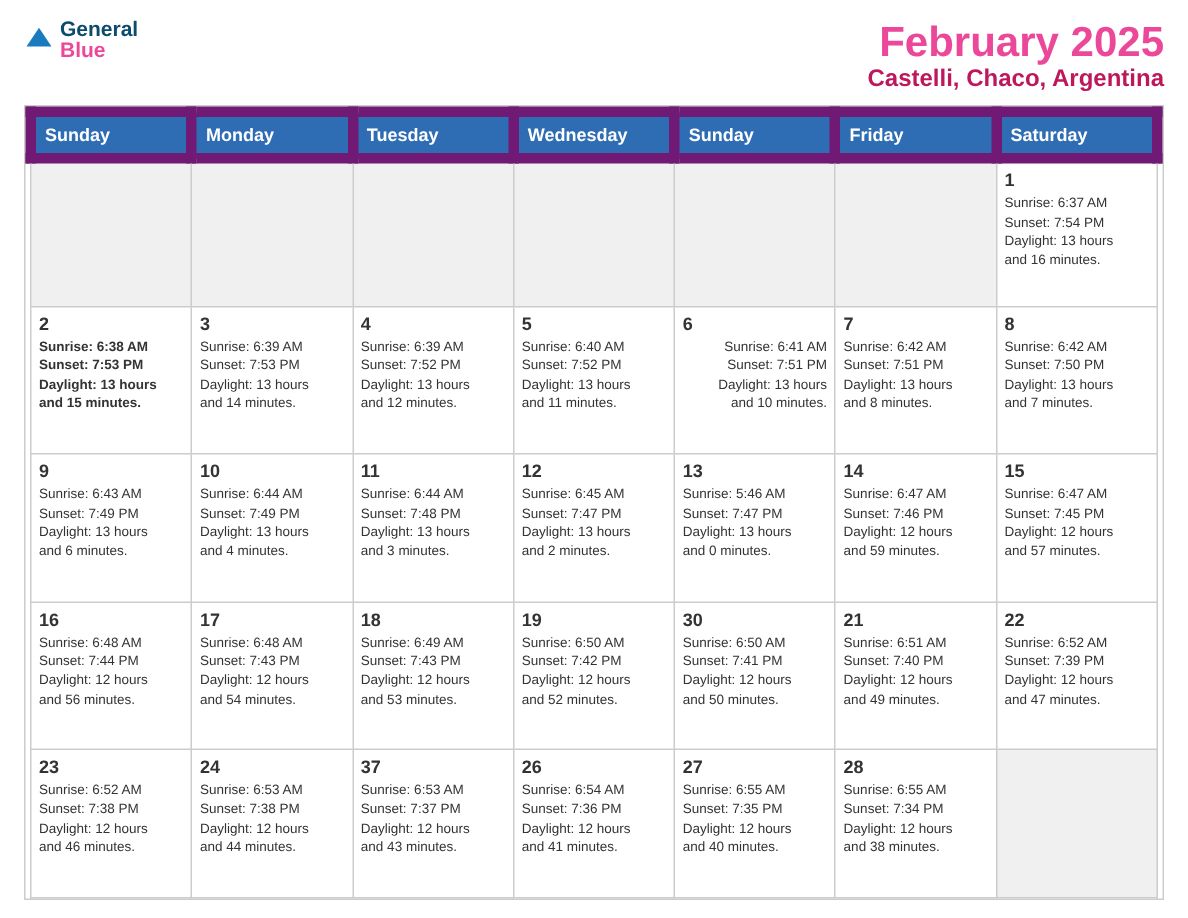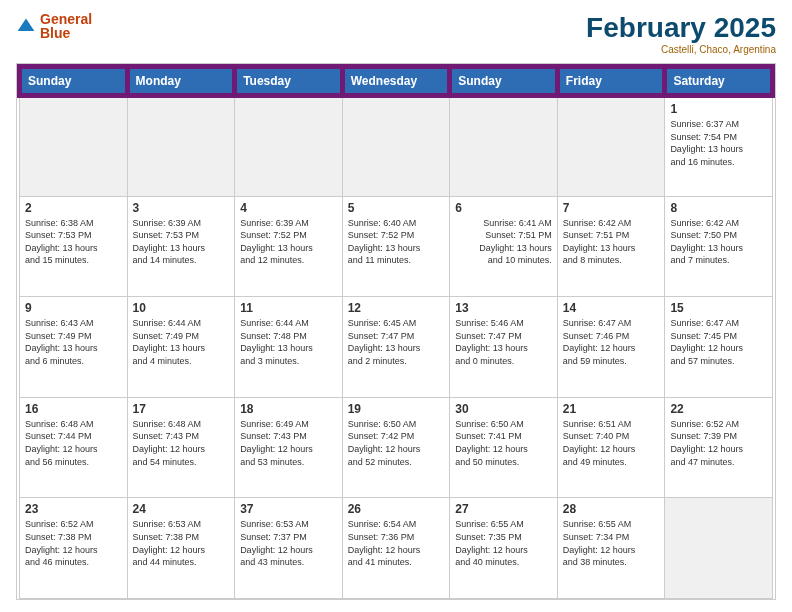--- a/index.html
+++ b/index.html
@@ -29,64 +29,65 @@
       gap: 4px;
     }
     .logo-text {
       display: flex;
       flex-direction: column;
       line-height: 1;
     }
     .logo-general {
       font-size: 14px;
       font-weight: bold;
-      color: #c2410c;
+      color: #0c4a6e;
     }
     .logo-blue {
       font-size: 14px;
       font-weight: bold;
-      color: #c2410c;
+      color: #ec4899;
     }
     .logo-icon {
       width: 20px;
       height: 20px;
     }
     .title-area {
       text-align: right;
     }
     .month-title {
       font-size: 28px;
       font-weight: bold;
-      color: #0c4a6e;
+      color: #ec4899;
       margin-left: 28px;
     }
     .location {
-      font-size: 10px;
-      color: #a16207;
+      font-size: 16px;
+      color: #be185d;
+      font-weight: bold;
     }
     .calendar {
       flex: 1;
       border: 1px solid #ccc;
       border-collapse: collapse;
       width: 100%;
     }
     .calendar table {
       width: 100%;
       height: 100%;
       border-collapse: collapse;
       table-layout: fixed;
     }
     .day-header {
       background-color: #2e6db4;
       color: white;
       text-align: left;
       padding: 5px 6px;
       font-size: 12px;
       font-weight: bold;
-      border: 5px solid #701a75;
+      border: 7px solid #701a75;
     }
     .day-cell {
       vertical-align: top;
       padding: 4px 5px;
       border: 1px solid #ccc;
       font-size: 9.5px;
       color: #333;
       height: 88px;
     }
     .day-number {
@@ -154,21 +155,21 @@
               <span class="day-number">1</span>
               <div class="day-info" style="white-space: pre-line;">Sunrise: 6:37 AM
 Sunset: 7:54 PM
 Daylight: 13 hours
 and 16 minutes.</div>
             </td>
           </tr>
           <tr>
             <td class="day-cell">
               <span class="day-number">2</span>
-              <div class="day-info" style="white-space: pre-line;">Sunrise: 6:38 AM
+              <div class="day-info" style="white-space: pre-line; font-weight: bold;">Sunrise: 6:38 AM
 Sunset: 7:53 PM
 Daylight: 13 hours
 and 15 minutes.</div>
             </td>
             <td class="day-cell">
               <span class="day-number">3</span>
               <div class="day-info" style="white-space: pre-line;">Sunrise: 6:39 AM
 Sunset: 7:53 PM
 Daylight: 13 hours
 and 14 minutes.</div>

